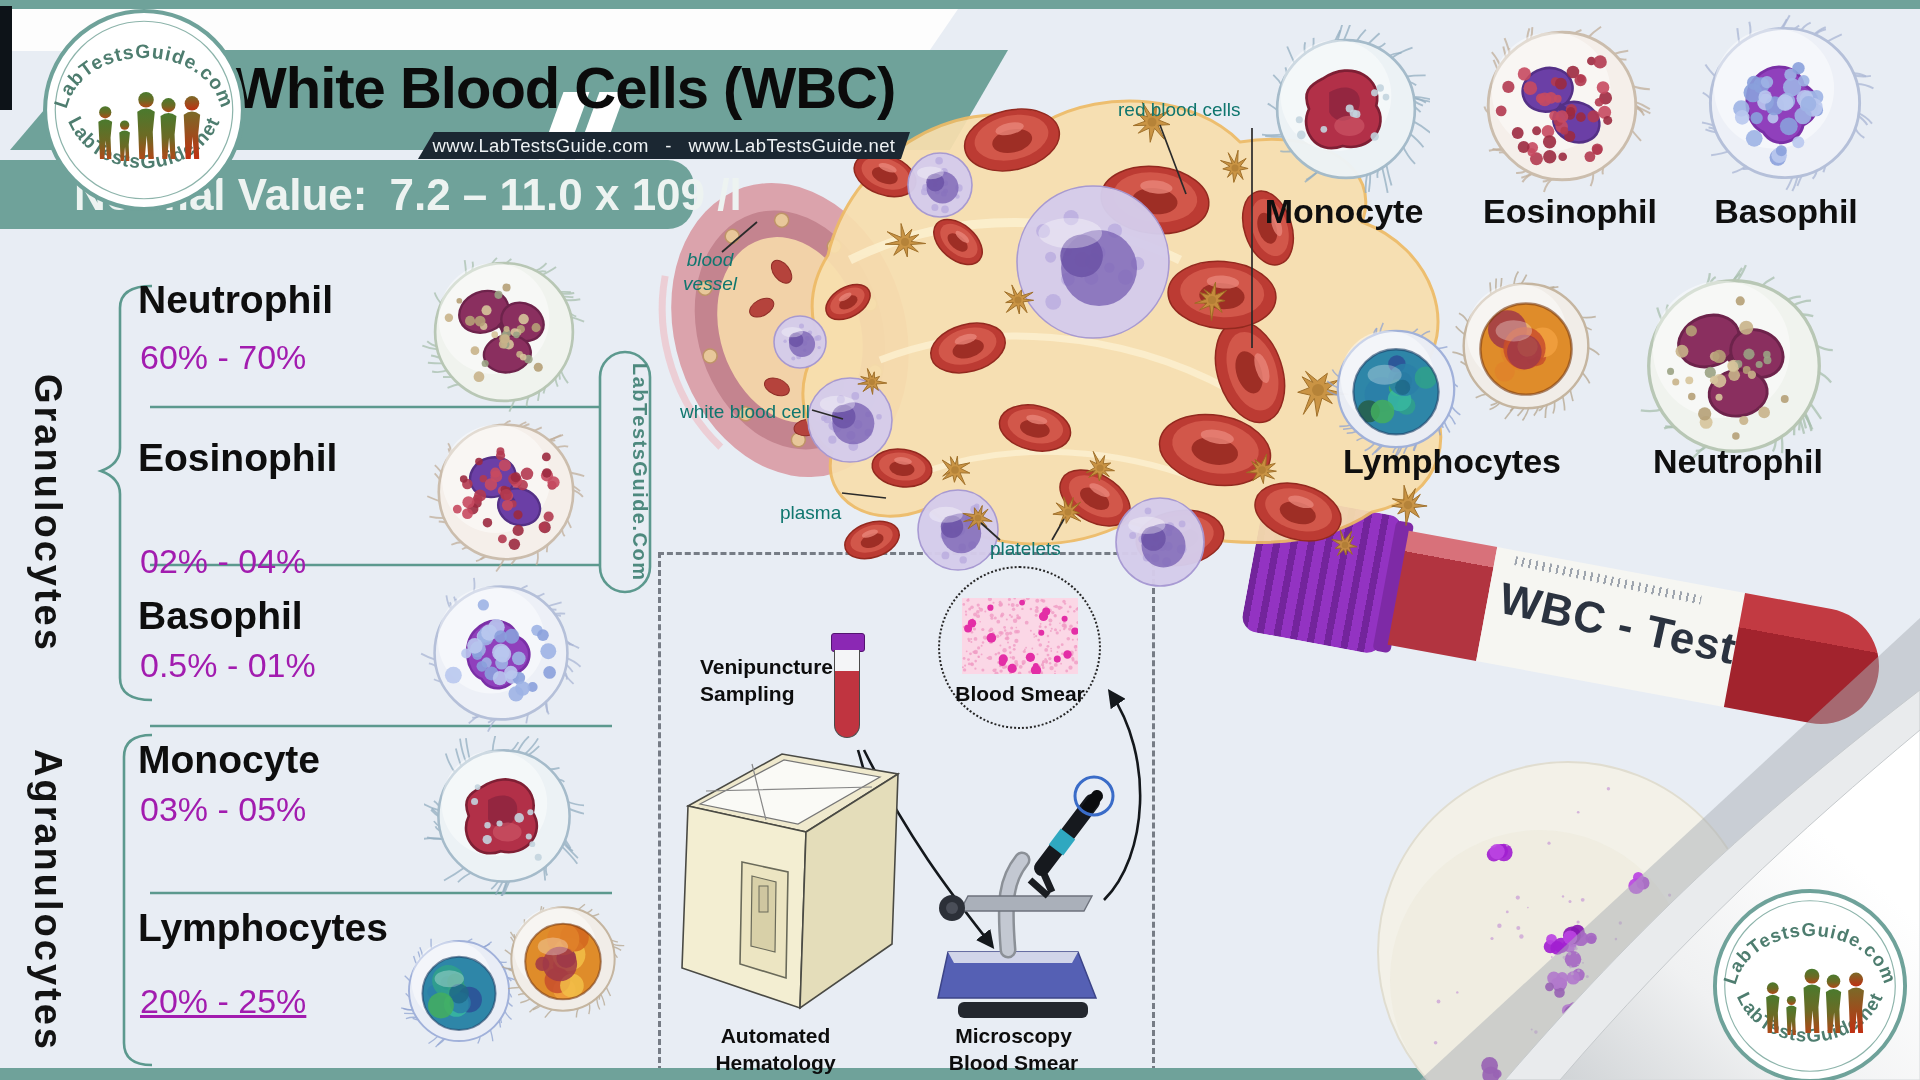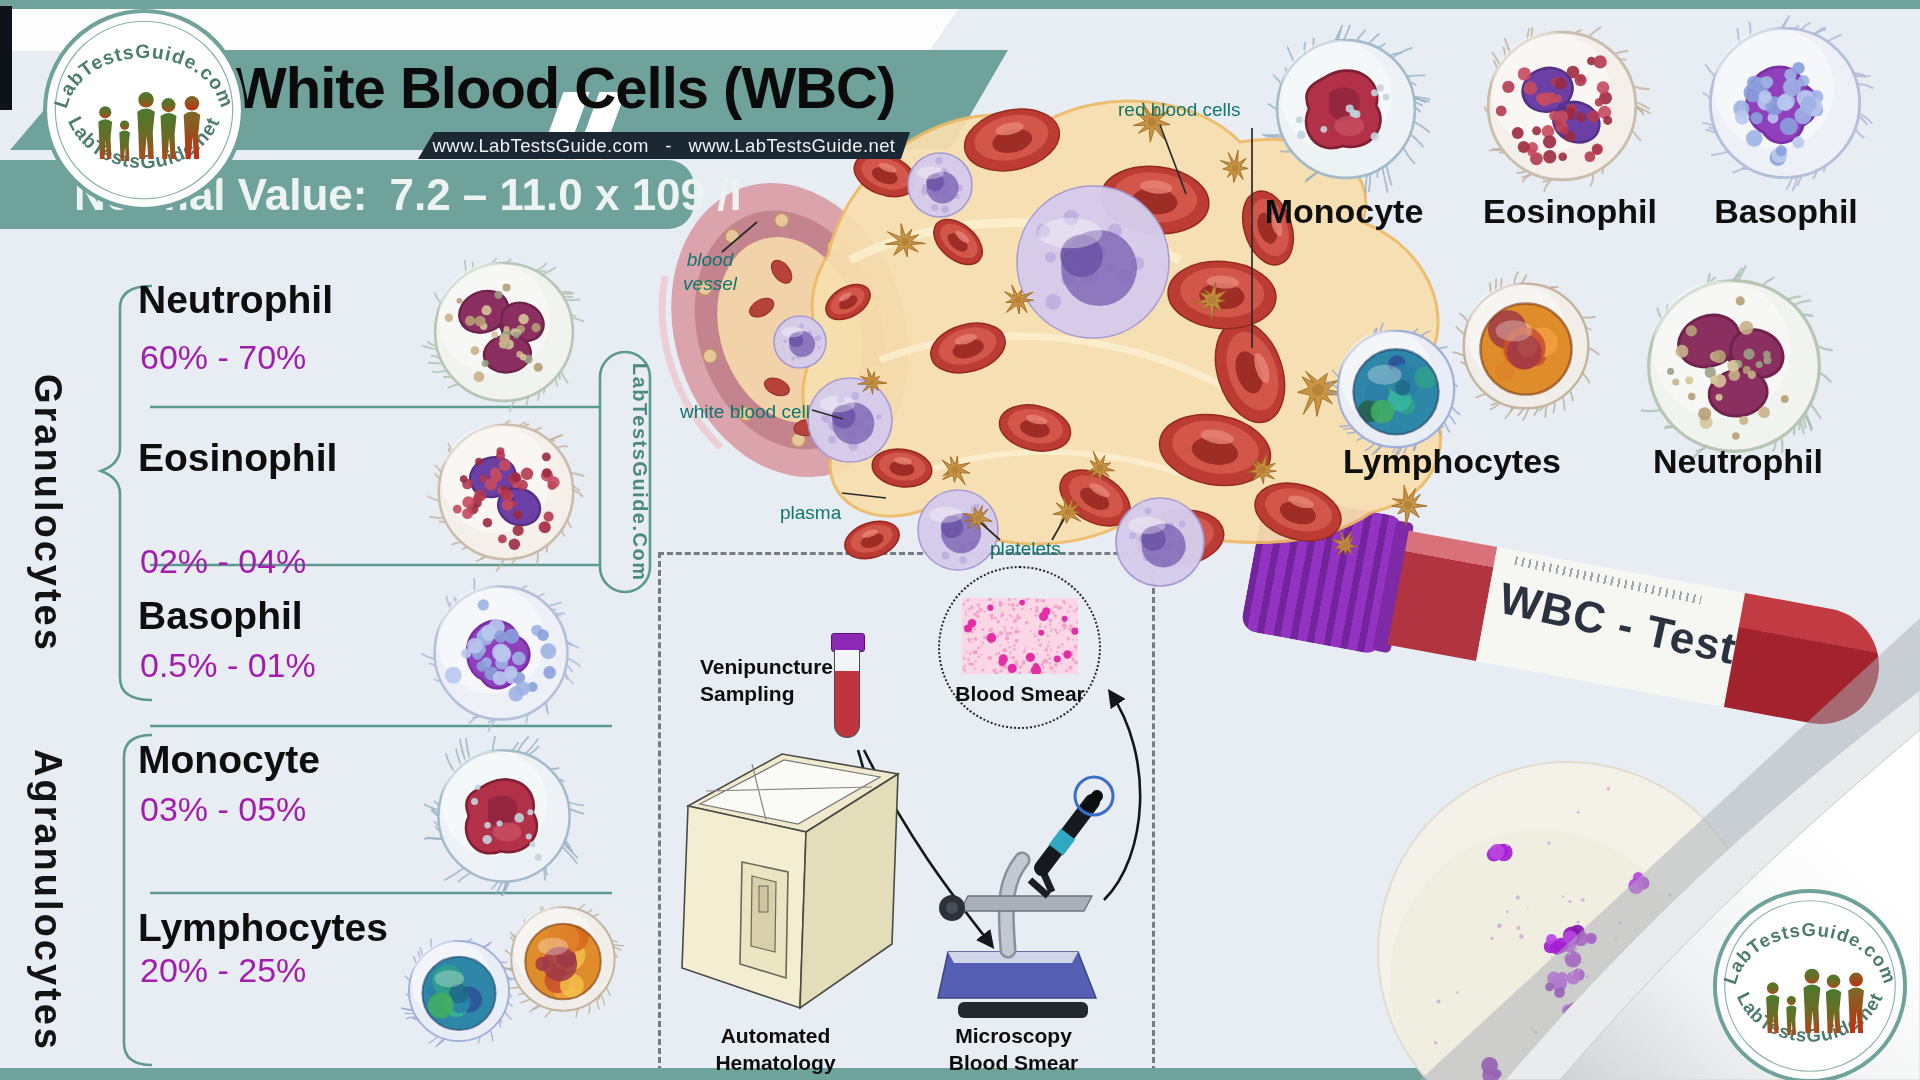--- a/index.html
+++ b/index.html
@@ -623,21 +623,21 @@
 
   <div class="abs item-name z10" style="left:138px;top:278px;">Neutrophil</div>
   <div class="abs item-range z10" style="left:140px;top:338px;">60% - 70%</div>
   <div class="abs item-name z10" style="left:138px;top:436px;">Eosinophil</div>
   <div class="abs item-range z10" style="left:140px;top:494px;margin-top:48px;">02% - 04%</div>
   <div class="abs item-name z10" style="left:138px;top:594px;">Basophil</div>
   <div class="abs item-range z10" style="left:140px;top:646px;">0.5% - 01%</div>
   <div class="abs item-name z10" style="left:138px;top:738px;">Monocyte</div>
   <div class="abs item-range z10" style="left:140px;top:790px;">03% - 05%</div>
   <div class="abs item-name z10" style="left:138px;top:906px;">Lymphocytes</div>
-  <div class="abs item-range z10" style="left:140px;top:951px;">20% - 25%</div>
+  <div class="abs item-range z10" style="left:140px;top:982px;text-decoration:underline;">20% - 25%</div>
 
   <div class="abs cell z6" style="left:420px;top:248px;width:168px;height:168px;"><svg viewBox="0 0 100 100" width="100%" height="100%">
         <path d="M50.1 10.0 Q52.2 8.1 54.4 6.6" stroke="#a8bfae" stroke-width="1.1" fill="none" opacity="0.75"></path>
         <path d="M82.9 72.8 Q82.9 75.8 83.3 78.4" stroke="#a8bfae" stroke-width="1.1" fill="none" opacity="0.75"></path>
         <path d="M13.4 66.0 Q11.4 65.0 6.6 64.0" stroke="#a8bfae" stroke-width="1.1" fill="none" opacity="0.75"></path>
         <path d="M71.2 83.9 Q71.0 86.6 70.2 91.0" stroke="#a8bfae" stroke-width="1.1" fill="none" opacity="0.75"></path>
         <path d="M85.0 30.6 Q89.6 31.7 95.4 30.5" stroke="#a8bfae" stroke-width="1.1" fill="none" opacity="0.75"></path>
         <path d="M42.3 10.7 Q42.6 9.0 45.8 5.9" stroke="#a8bfae" stroke-width="1.1" fill="none" opacity="0.75"></path>
         <path d="M82.2 26.2 Q87.4 26.0 89.8 26.3" stroke="#a8bfae" stroke-width="1.1" fill="none" opacity="0.75"></path>
         <path d="M65.5 86.9 Q63.2 91.2 63.6 94.3" stroke="#a8bfae" stroke-width="1.1" fill="none" opacity="0.75"></path>

